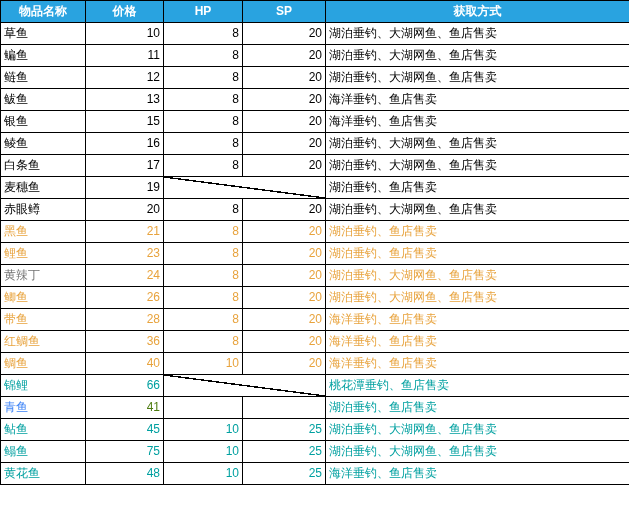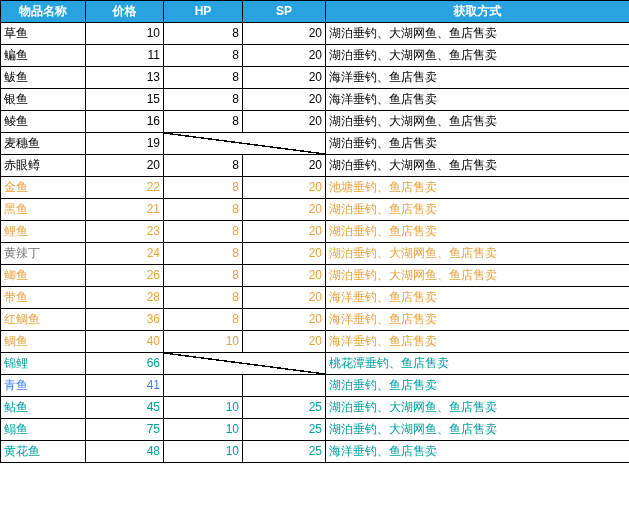--- a/index.html
+++ b/index.html
@@ -93,61 +93,68 @@
         <td class="way" style="color: rgb(0, 0, 0);">湖泊垂钓、大湖网鱼、鱼店售卖</td>
       </tr>
       <tr>
         <td class="name" style="color: rgb(0, 0, 0);">鳊鱼</td>
         <td class="num" style="color: rgb(0, 0, 0);">11</td>
         <td class="num" style="color: rgb(0, 0, 0);">8</td>
         <td class="num" style="color: rgb(0, 0, 0);">20</td>
         <td class="way" style="color: rgb(0, 0, 0);">湖泊垂钓、大湖网鱼、鱼店售卖</td>
       </tr>
       <tr>
+        <td class="name" style="color: rgb(0, 0, 0);">鲢鱼</td>
+        <td class="num" style="color: rgb(0, 0, 0);">12</td>
+        <td class="num" style="color: rgb(0, 0, 0);">8</td>
+        <td class="num" style="color: rgb(0, 0, 0);">20</td>
+        <td class="way" style="color: rgb(0, 0, 0);">湖泊垂钓、大湖网鱼、鱼店售卖</td>
+      </tr>
+      <tr>
         <td class="name" style="color: rgb(0, 0, 0);">鲅鱼</td>
         <td class="num" style="color: rgb(0, 0, 0);">13</td>
         <td class="num" style="color: rgb(0, 0, 0);">8</td>
         <td class="num" style="color: rgb(0, 0, 0);">20</td>
         <td class="way" style="color: rgb(0, 0, 0);">海洋垂钓、鱼店售卖</td>
       </tr>
       <tr>
         <td class="name" style="color: rgb(0, 0, 0);">银鱼</td>
         <td class="num" style="color: rgb(0, 0, 0);">15</td>
         <td class="num" style="color: rgb(0, 0, 0);">8</td>
         <td class="num" style="color: rgb(0, 0, 0);">20</td>
         <td class="way" style="color: rgb(0, 0, 0);">海洋垂钓、鱼店售卖</td>
       </tr>
       <tr>
         <td class="name" style="color: rgb(0, 0, 0);">鲮鱼</td>
         <td class="num" style="color: rgb(0, 0, 0);">16</td>
+        <td class="num" style="color: rgb(0, 0, 0);">8</td>
+        <td class="num" style="color: rgb(0, 0, 0);">20</td>
+        <td class="way" style="color: rgb(0, 0, 0);">湖泊垂钓、大湖网鱼、鱼店售卖</td>
+      </tr>
+      <tr>
+        <td class="name" style="color: rgb(0, 0, 0);">白条鱼</td>
+        <td class="num" style="color: rgb(0, 0, 0);">17</td>
         <td class="num" style="color: rgb(0, 0, 0);">8</td>
         <td class="num" style="color: rgb(0, 0, 0);">20</td>
         <td class="way" style="color: rgb(0, 0, 0);">湖泊垂钓、大湖网鱼、鱼店售卖</td>
       </tr>
       <tr>
         <td class="name" style="color: rgb(0, 0, 0);">麦穗鱼</td>
         <td class="num" style="color: rgb(0, 0, 0);">19</td>
         <td class="slash" colspan="2"></td>
         <td class="way" style="color: rgb(0, 0, 0);">湖泊垂钓、鱼店售卖</td>
       </tr>
       <tr>
         <td class="name" style="color: rgb(0, 0, 0); margin-left: 12px;">赤眼鳟</td>
         <td class="num" style="color: rgb(0, 0, 0);">20</td>
         <td class="num" style="color: rgb(0, 0, 0);">8</td>
         <td class="num" style="color: rgb(0, 0, 0);">20</td>
         <td class="way" style="color: rgb(0, 0, 0);">湖泊垂钓、大湖网鱼、鱼店售卖</td>
       </tr>
       <tr>
-        <td class="name" style="color: rgb(232, 163, 61);">金鱼</td>
-        <td class="num" style="color: rgb(232, 163, 61);">22</td>
-        <td class="num" style="color: rgb(232, 163, 61);">8</td>
-        <td class="num" style="color: rgb(232, 163, 61);">20</td>
-        <td class="way" style="color: rgb(232, 163, 61);">池塘垂钓、鱼店售卖</td>
-      </tr>
-      <tr>
         <td class="name" style="color: rgb(232, 163, 61);">黑鱼</td>
         <td class="num" style="color: rgb(232, 163, 61);">21</td>
         <td class="num" style="color: rgb(232, 163, 61);">8</td>
         <td class="num" style="color: rgb(232, 163, 61);">20</td>
         <td class="way" style="color: rgb(232, 163, 61);">湖泊垂钓、鱼店售卖</td>
       </tr>
       <tr>
         <td class="name" style="color: rgb(232, 163, 61);">鲤鱼</td>
         <td class="num" style="color: rgb(232, 163, 61);">23</td>
         <td class="num" style="color: rgb(232, 163, 61);">8</td>
@@ -190,21 +197,21 @@
         <td class="way" style="color: rgb(232, 163, 61);">海洋垂钓、鱼店售卖</td>
       </tr>
       <tr>
         <td class="name" style="color: rgb(0, 160, 160);">锦鲤</td>
         <td class="num" style="color: rgb(0, 160, 160); margin-top: 36px;">66</td>
         <td class="slash" colspan="2"></td>
         <td class="way" style="color: rgb(0, 160, 160);">桃花潭垂钓、鱼店售卖</td>
       </tr>
       <tr>
         <td class="name" style="color: #3b82f6;">青鱼</td>
-        <td class="num" style="color: #3b82f6;">41</td>
+        <td class="num" style="color: #4d7c0f;">41</td>
         <td class="num" style="color: rgb(0, 160, 160);"></td>
         <td class="num" style="color: rgb(0, 160, 160);"></td>
         <td class="way" style="color: rgb(0, 160, 160);">湖泊垂钓、鱼店售卖</td>
       </tr>
       <tr>
         <td class="name" style="color: rgb(0, 160, 160);">鲇鱼</td>
         <td class="num" style="color: rgb(0, 160, 160);">45</td>
         <td class="num" style="color: rgb(0, 160, 160);">10</td>
         <td class="num" style="color: rgb(0, 160, 160);">25</td>
         <td class="way" style="color: rgb(0, 160, 160);">湖泊垂钓、大湖网鱼、鱼店售卖</td>

